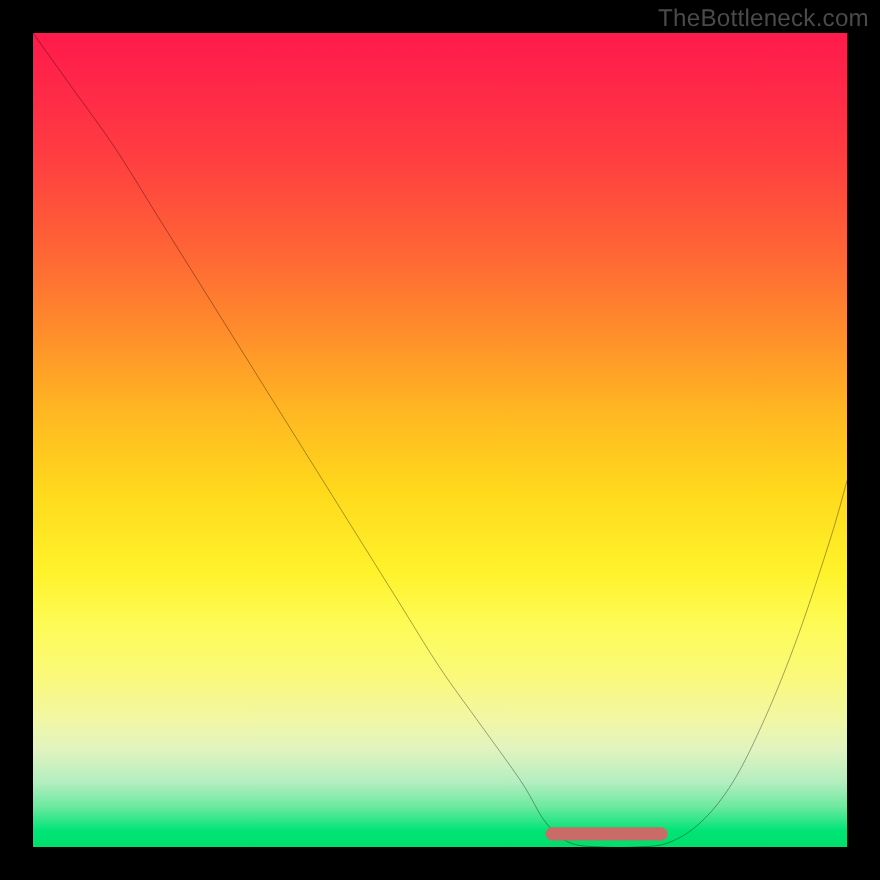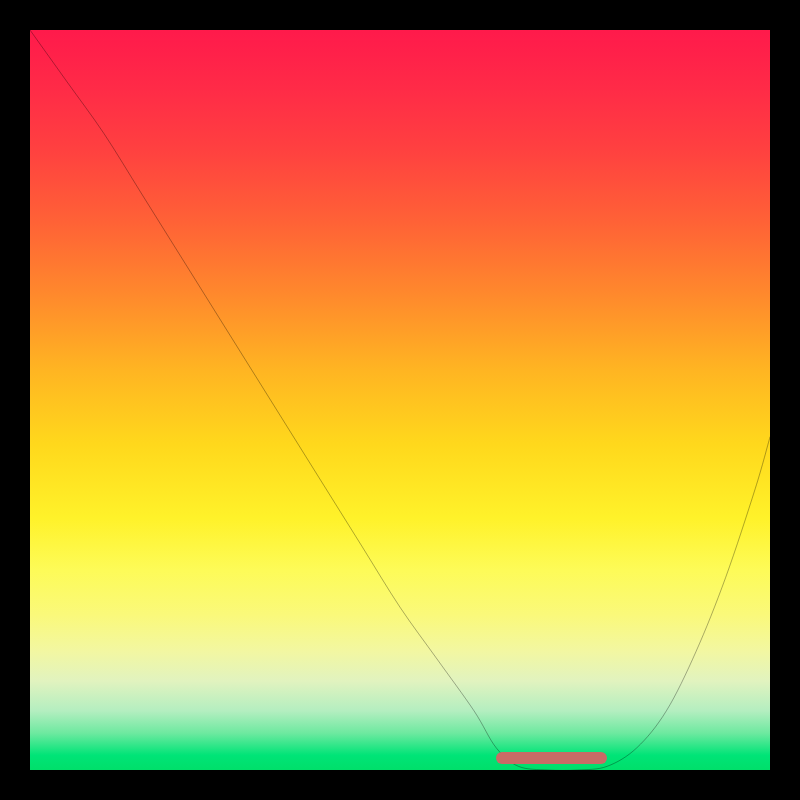--- a/index.html
+++ b/index.html
@@ -65,20 +65,21 @@
     border-radius: 6px;
     background: #c96b66;
     bottom: 6px;
   }
 </style>
 </head>
 <body>
 
 <div class="frame">
 
+  <div class="watermark">TheBottleneck.com</div>
 
   <div class="plot">
 
     <svg class="curve" viewBox="0 0 100 100" preserveAspectRatio="none">
       <path id="curve-path" fill="none" stroke="#000000" stroke-width="0.32" vector-effect="non-scaling-stroke" stroke-linecap="round" stroke-linejoin="round" d="M 0 0 C 0.8333333333333334 1.1666666666666667 3.333333333333333 4.666666666666666 5 7 C 6.666666666666667 9.333333333333334 8.333333333333334 11.5 10 14 C 11.666666666666666 16.5 13.333333333333334 19.333333333333332 15 22 C 16.666666666666668 24.666666666666668 18.333333333333332 27.333333333333332 20 30 C 21.666666666666668 32.666666666666664 23.333333333333332 35.333333333333336 25 38 C 26.666666666666668 40.666666666666664 28.333333333333332 43.333333333333336 30 46 C 31.666666666666668 48.666666666666664 33.333333333333336 51.333333333333336 35 54 C 36.666666666666664 56.666666666666664 38.333333333333336 59.333333333333336 40 62 C 41.666666666666664 64.66666666666667 43.333333333333336 67.33333333333333 45 70 C 46.666666666666664 72.66666666666667 48.33333333333333 75.5 50 78 C 51.66666666666667 80.5 53.33333333333334 82.66666666666667 55.00000000000001 85 C 56.66666666666667 87.33333333333333 58.66666666666667 90 60 92 C 61.33333333333333 94 62 95.75 63 97 C 64 98.25 64.83333333333333 99 66 99.5 C 67.16666666666667 100 68.66666666666667 99.91666666666667 70 100 C 71.33333333333333 100.08333333333333 72.66666666666667 100.08333333333333 74 100 C 75.33333333333333 99.91666666666667 76.66666666666667 100 78 99.5 C 79.33333333333333 99 80.66666666666667 98.25 82 97 C 83.33333333333333 95.75 84.66666666666667 94.16666666666667 86 92 C 87.33333333333333 89.83333333333333 88.66666666666667 87 90 84 C 91.33333333333333 81 92.66666666666667 77.66666666666667 94 74 C 95.33333333333333 70.33333333333333 97 65.16666666666667 98 62 C 99 58.833333333333336 99.66666666666667 56.166666666666664 100 55"></path>
     </svg>
 
     <div class="sweet-spot" id="sweet-spot-bar" style="left: 466.2px; width: 111px; background: rgb(201, 107, 102);"></div>
 
   </div>

